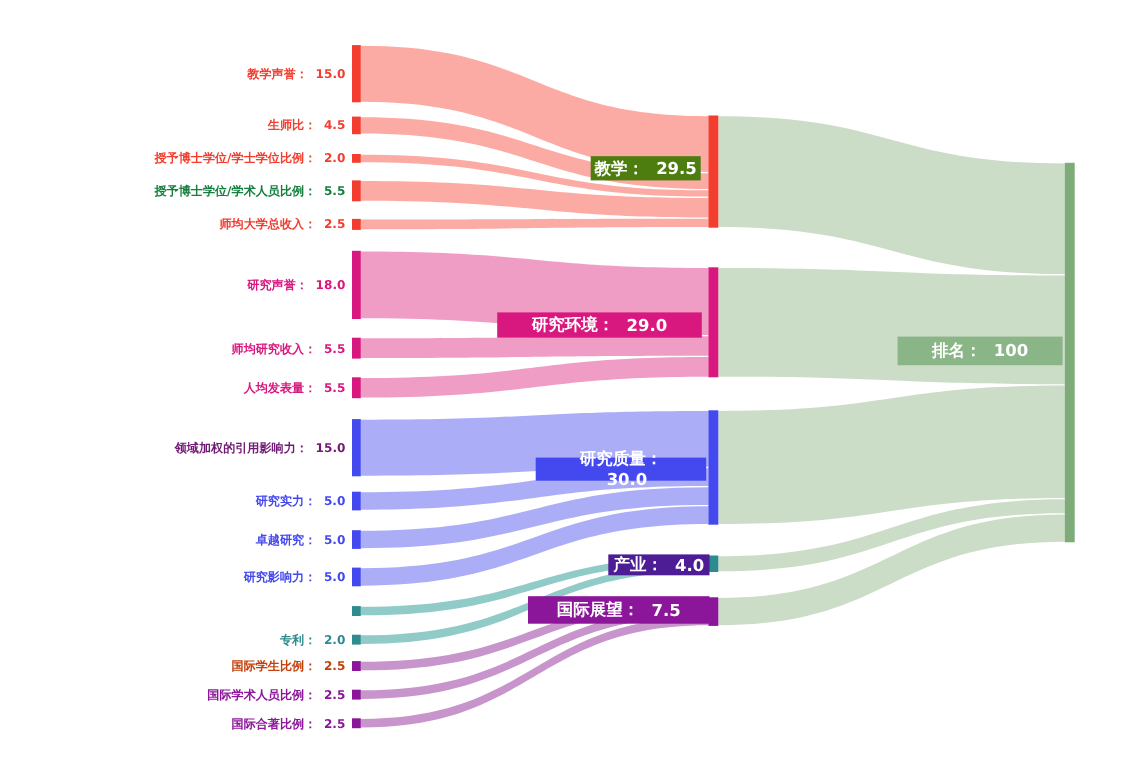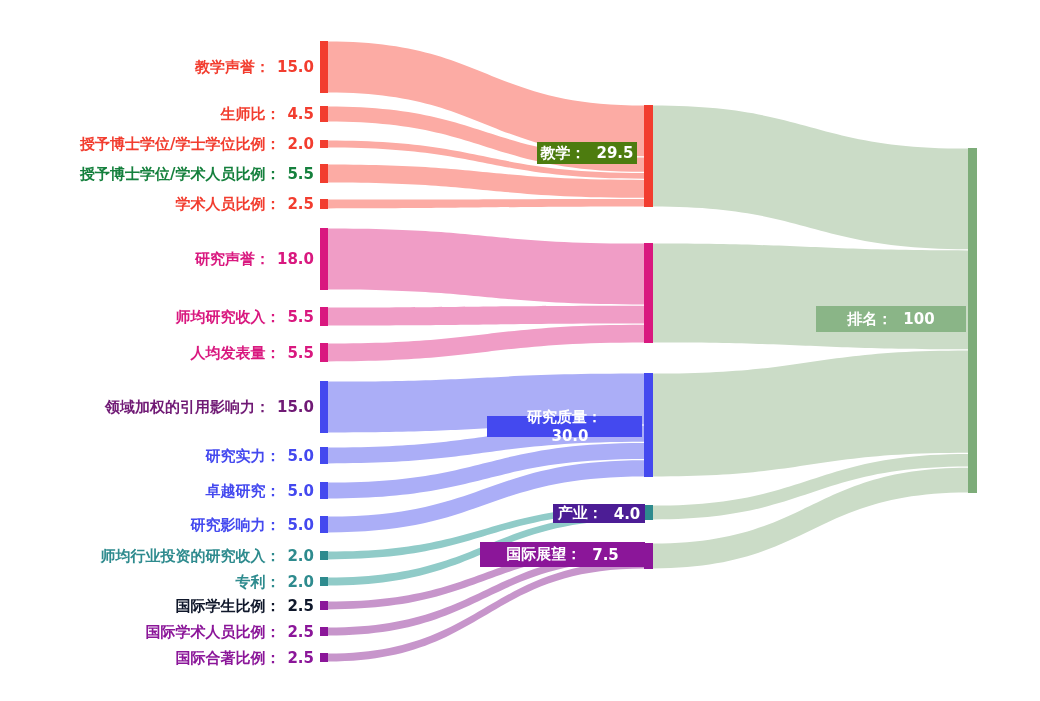--- a/index.html
+++ b/index.html
@@ -4,21 +4,21 @@
 <style>
   html,body{margin:0;padding:0;background:#ffffff;}
   .canvas{
     position:relative;width:1040px;height:701px;background:#ffffff;
     font-family:"DejaVu Sans","Liberation Sans",sans-serif;overflow:hidden;
   }
   .canvas svg{position:absolute;left:0;top:0;}
   .labels-layer{position:absolute;left:0;top:0;width:100%;height:100%;pointer-events:none;}
   .src-label{
     position:absolute;right:726px;transform:translateY(-50%);
-    white-space:nowrap;font-size:15px;font-weight:bold;letter-spacing:0px;
+    white-space:nowrap;font-size:11px;font-weight:bold;letter-spacing:0px;
   }
   .src-label .val{margin-left:7px;}
   .node-box{
     position:absolute;display:flex;align-items:center;justify-content:center;
     color:#ffffff;font-size:15px;font-weight:bold;white-space:nowrap;
   }
   .node-box .val{margin-left:11px;}
 </style>
 </head>
 <body>
@@ -69,36 +69,39 @@
       <rect x="644" y="373" width="9" height="104" fill="#4449ef"></rect>
       <rect x="644" y="505" width="9" height="15" fill="#2e8b8e"></rect>
       <rect x="644" y="543" width="9" height="26" fill="#8b1699"></rect>
       <rect x="968" y="148" width="9" height="345" fill="#7dac79"></rect>
     </svg>
   <div class="labels-layer" id="labels-layer">
       <div class="src-label" style="top: 67px; color: rgb(242, 61, 47);"><span class="lbl">教学声誉：</span><span class="val">15.0</span></div>
       <div class="src-label" style="top: 114px; color: rgb(242, 61, 47);"><span class="lbl">生师比：</span><span class="val">4.5</span></div>
       <div class="src-label" style="top: 144px; color: rgb(242, 61, 47);"><span class="lbl">授予博士学位/学士学位比例：</span><span class="val">2.0</span></div>
       <div class="src-label" style="top: 173.5px; color: #15803d;"><span class="lbl">授予博士学位/学术人员比例：</span><span class="val">5.5</span></div>
-      <div class="src-label" style="top: 204px; color: rgb(242, 61, 47);"><span class="lbl">学术人员比例：</span><span class="val">2.5</span></div>
+      <div class="src-label" style="top: 204px; color: rgb(242, 61, 47);"><span class="lbl">师均大学总收入：</span><span class="val">2.5</span></div>
       <div class="src-label" style="top: 259px; color: rgb(217, 24, 127);"><span class="lbl">研究声誉：</span><span class="val">18.0</span></div>
       <div class="src-label" style="top: 316.5px; color: rgb(217, 24, 127);"><span class="lbl">师均研究收入：</span><span class="val">5.5</span></div>
       <div class="src-label" style="top: 352.5px; color: rgb(217, 24, 127);"><span class="lbl">人均发表量：</span><span class="val">5.5</span></div>
       <div class="src-label" style="top: 407px; color: #701a75;"><span class="lbl">领域加权的引用影响力：</span><span class="val">15.0</span></div>
       <div class="src-label" style="top: 455.5px; color: rgb(68, 73, 239);"><span class="lbl">研究实力：</span><span class="val">5.0</span></div>
       <div class="src-label" style="top: 490.5px; color: rgb(68, 73, 239);"><span class="lbl">卓越研究：</span><span class="val">5.0</span></div>
       <div class="src-label" style="top: 524.5px; color: rgb(68, 73, 239);"><span class="lbl">研究影响力：</span><span class="val">5.0</span></div>
-      <div class="src-label" style="top: 555.5px; color: rgb(46, 139, 142);"><span class="lbl">师均行业投资的研究收入：</span><span class="val">2.0</span></div>
       <div class="src-label" style="top: 581.5px; color: rgb(46, 139, 142);"><span class="lbl">专利：</span><span class="val">2.0</span></div>
-      <div class="src-label" style="top: 605.5px; color: #0f172a;"><span class="lbl">国际学生比例：</span><span class="val">2.5</span></div>
+      <div class="src-label" style="top: 605.5px; color: #c2410c;"><span class="lbl">国际学生比例：</span><span class="val">2.5</span></div>
       <div class="src-label" style="top: 631.5px; color: rgb(139, 22, 153);"><span class="lbl">国际学术人员比例：</span><span class="val">2.5</span></div>
       <div class="src-label" style="top: 657.5px; color: rgb(139, 22, 153);"><span class="lbl">国际合著比例：</span><span class="val">2.5</span></div>
       <div class="node-box" style="left: 537px; top: 142px; width: 100px; height: 22px; background: #4d7c0f;">
         <span class="lbl">教学：</span>
         <span class="val">29.5</span>
+      </div>
+      <div class="node-box" style="left: 452px; top: 284px; width: 186px; height: 23px; background: rgb(217, 24, 127);">
+        <span class="lbl">研究环境：</span>
+        <span class="val">29.0</span>
       </div>
       <div class="node-box" style="left: 487px; top: 416px; width: 155px; height: 21px; background: rgb(68, 73, 239); flex-direction: column;">
         <span class="lbl">研究质量：</span>
         <span class="val">30.0</span>
       </div>
       <div class="node-box" style="left: 553px; top: 504px; width: 92px; height: 19px; background: #4c1d95;">
         <span class="lbl">产业：</span>
         <span class="val">4.0</span>
       </div>
       <div class="node-box" style="left: 480px; top: 542px; width: 165px; height: 25px; background: rgb(139, 22, 153); text-align: center;">

